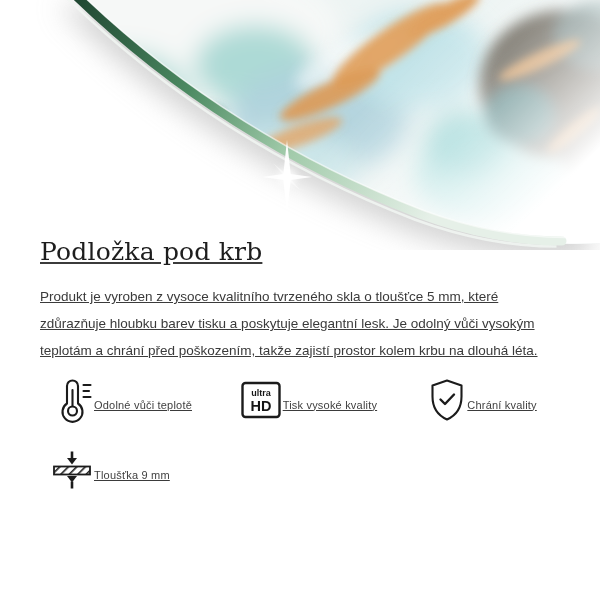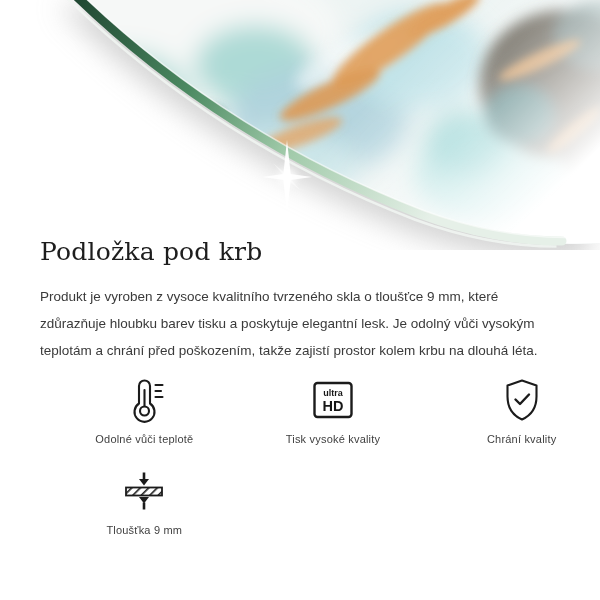--- a/index.html
+++ b/index.html
@@ -2,21 +2,21 @@
 <html><head>
 <meta charset="utf-8">
 <style>
   * { margin: 0; padding: 0; box-sizing: border-box; }
   html, body { width: 600px; height: 600px; overflow: hidden; background: #ffffff; }
   body { font-family: "Liberation Sans", "DejaVu Sans", sans-serif; color: #3b3b3b; }
 
   .hero { position: relative; width: 600px; height: 250px; }
   .hero svg { display: block; }
 
-  .content { padding: 0 32px 0 40px; }
+  .content { padding: 0 32px 0 40px; text-decoration: underline; }
 
   h1.title {
     margin-top: -16px;
     font-family: "DejaVu Serif", "Liberation Serif", serif;
     font-weight: 500;
     font-size: 25px;
     line-height: 35px;
     color: #1d1d1d;
     letter-spacing: 0.2px;
   }
@@ -31,21 +31,21 @@
 
   .features {
     margin: 12px 0 0 10px;
     width: 566px;
     display: grid;
     grid-template-columns: repeat(3, 1fr);
     row-gap: 22px;
   }
   .feature {
     display: flex;
-    flex-direction: column;
+    flex-direction: row;
     align-items: center;
     text-align: center;
   }
   .icon-box {
     height: 48px;
     display: flex;
     align-items: center;
     justify-content: center;
   }
   .feature-label {
@@ -138,21 +138,21 @@
       <path d="M273 163 L287 175 L301 191 L287 179 Z" fill="#ffffff" opacity="0.45"></path>
     </g>
   </svg>
 </div>
 
 <div class="content">
   <h1 class="title">
     <span>Podložka pod krb</span><br>
   </h1>
 
-  <p class="description">Produkt je vyroben z vysoce kvalitního tvrzeného skla o tloušťce 9 mm, které zdůrazňuje hloubku barev tisku a poskytuje elegantní lesk. Je odolný vůči vysokým teplotám a chrání před poškozením, takže zajistí prostor kolem krbu na dlouhá léta.</p>
+  <p class="description">Produkt je vyroben z vysoce kvalitního tvrzeného skla o tloušťce 5 mm, které zdůrazňuje hloubku barev tisku a poskytuje elegantní lesk. Je odolný vůči vysokým teplotám a chrání před poškozením, takže zajistí prostor kolem krbu na dlouhá léta.</p>
 
   <div class="features">
 
     <div class="feature">
       <div class="icon-box">
         <svg width="44" height="46" viewBox="0 0 44 46" class="ic" stroke-linecap="round" stroke-linejoin="round">
           <path d="M17 9 a5.5 5.5 0 0 1 11 0 v17.5 a10 10 0 1 1 -11 0 Z"></path>
           <circle cx="22.5" cy="34" r="4.5"></circle>
           <path d="M22.5 13 V 29"></path>
           <path d="M33.5 8 h7 M33.5 14 h5.5 M33.5 20 h7"></path>

